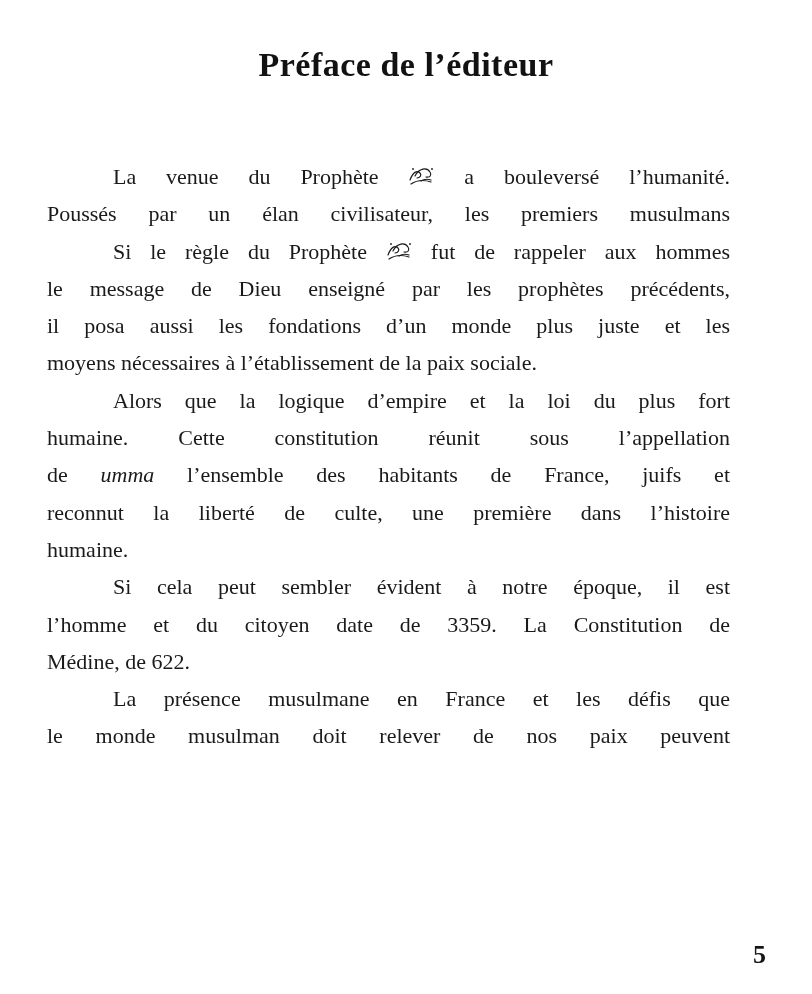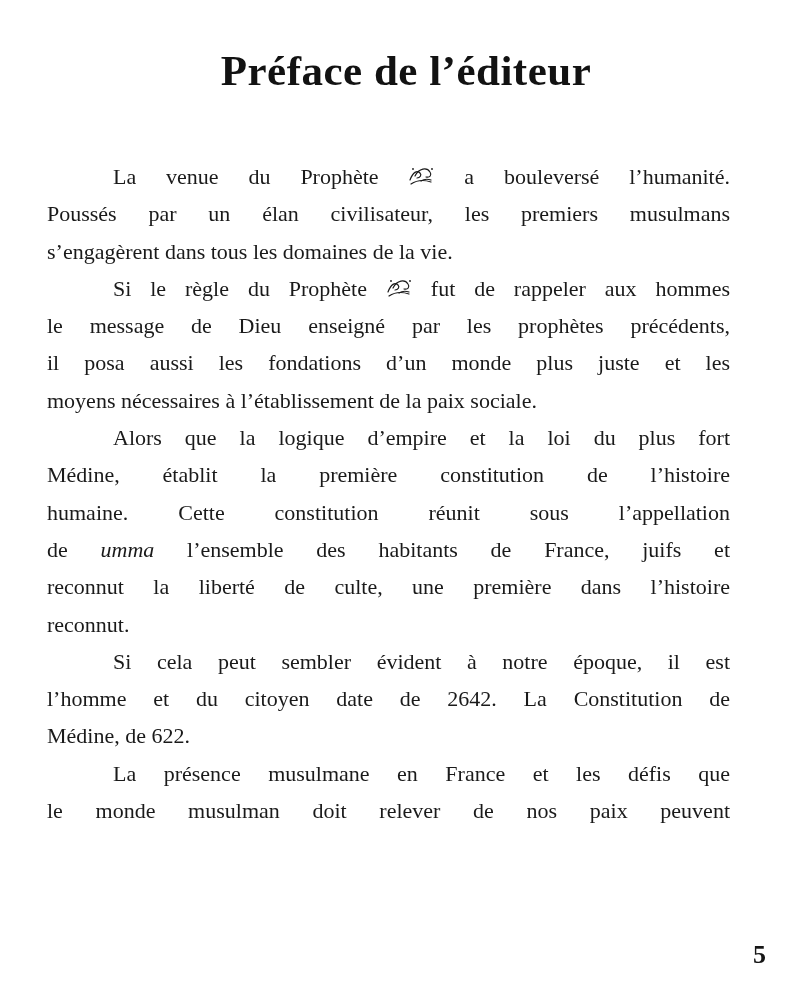--- a/index.html
+++ b/index.html
@@ -15,21 +15,21 @@
     margin: 0 auto;
     background: var(--bg);
     color: var(--text);
     font-family: "Liberation Serif", "DejaVu Serif", serif;
     overflow: hidden;
   }
   .title {
     margin: 0;
     padding-top: 46px;
     text-align: center;
-    font-size: 43px;
+    font-size: 34px;
     font-weight: bold;
     letter-spacing: 0.5px;
     color: #121212;
   }
   .body-text {
     position: absolute;
     top: 158px;
     left: 47px;
     width: 683px;
     font-size: 22px;
@@ -77,42 +77,40 @@
       <path d="M2,15 C5,7 9,5 12,8 C14,10 12,13 9,13"></path>
       <path d="M7,11 C11,3 19,2 22,7 C24,10 22,13 18,12"></path>
       <path d="M3,19 C9,15 17,15 23,17"></path>
       <path d="M13,16 C16,14 20,14 23,15"></path>
     </g>
     <circle cx="24" cy="4" r="0.9" fill="#1a1a1a"></circle>
     <circle cx="5" cy="4" r="0.9" fill="#1a1a1a"></circle>
   </svg>
 </span><span> a bouleversé l’humanité.</span></div>
       <div class="line just"><span>Poussés par un élan civilisateur, les premiers musulmans</span></div>
-      <div class="line"><span>s’engagèrent dans tous les domaines de la vie.</span></div>
       <div class="line first just"><span>Si le règle du Prophète </span><span class="pbuh" aria-label="ﷺ">
   <svg viewBox="0 0 26 22" xmlns="http://www.w3.org/2000/svg" aria-hidden="true">
     <g fill="none" stroke="#1a1a1a" stroke-width="1.2" stroke-linecap="round">
       <path d="M2,15 C5,7 9,5 12,8 C14,10 12,13 9,13"></path>
       <path d="M7,11 C11,3 19,2 22,7 C24,10 22,13 18,12"></path>
       <path d="M3,19 C9,15 17,15 23,17"></path>
       <path d="M13,16 C16,14 20,14 23,15"></path>
     </g>
     <circle cx="24" cy="4" r="0.9" fill="#1a1a1a"></circle>
     <circle cx="5" cy="4" r="0.9" fill="#1a1a1a"></circle>
   </svg>
 </span><span> fut de rappeler aux hommes</span></div>
       <div class="line just"><span>le message de Dieu enseigné par les prophètes précédents,</span></div>
       <div class="line just"><span>il posa aussi les fondations d’un monde plus juste et les</span></div>
       <div class="line"><span>moyens nécessaires à l’établissement de la paix sociale.</span></div>
       <div class="line first just"><span>Alors que la logique d’empire et la loi du plus fort</span></div>
-      <div class="line just"><span>Médine, établit la première constitution de l’histoire</span></div>
       <div class="line just"><span>humaine. Cette constitution réunit sous l’appellation</span></div>
       <div class="line just"><span>de </span><span class="italic">umma</span><span> l’ensemble des habitants de France, juifs et</span></div>
       <div class="line just"><span>reconnut la liberté de culte, une première dans l’histoire</span></div>
-      <div class="line"><span>reconnut.</span></div>
+      <div class="line"><span>humaine.</span></div>
       <div class="line first just"><span>Si cela peut sembler évident à notre époque, il est</span></div>
-      <div class="line just"><span>l’homme et du citoyen date de 2642. La Constitution de</span></div>
+      <div class="line just"><span>l’homme et du citoyen date de 3359. La Constitution de</span></div>
       <div class="line"><span>Médine, de 622.</span></div>
       <div class="line first just"><span>La présence musulmane en France et les défis que</span></div>
       <div class="line just"><span>le monde musulman doit relever de nos paix peuvent</span></div>
     </div>
   <div class="page-number">5</div>
 </div>
 
 </body></html>

